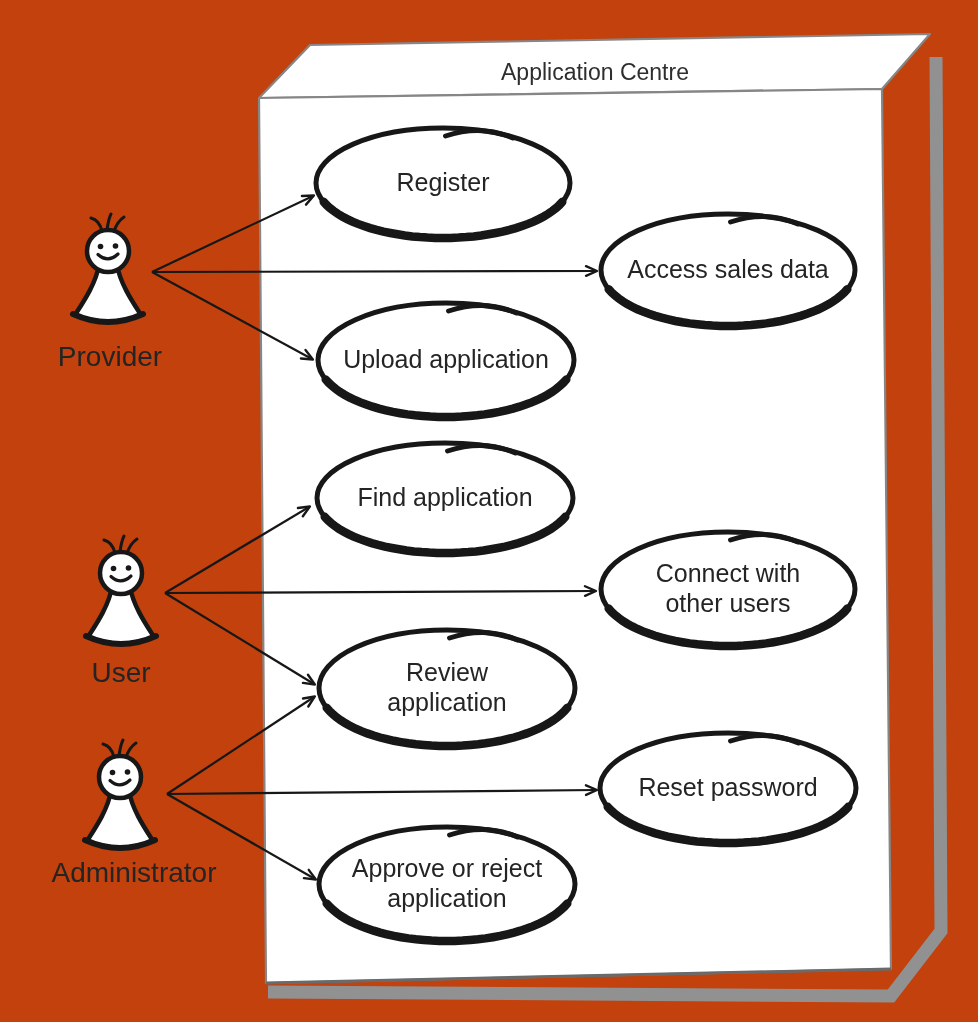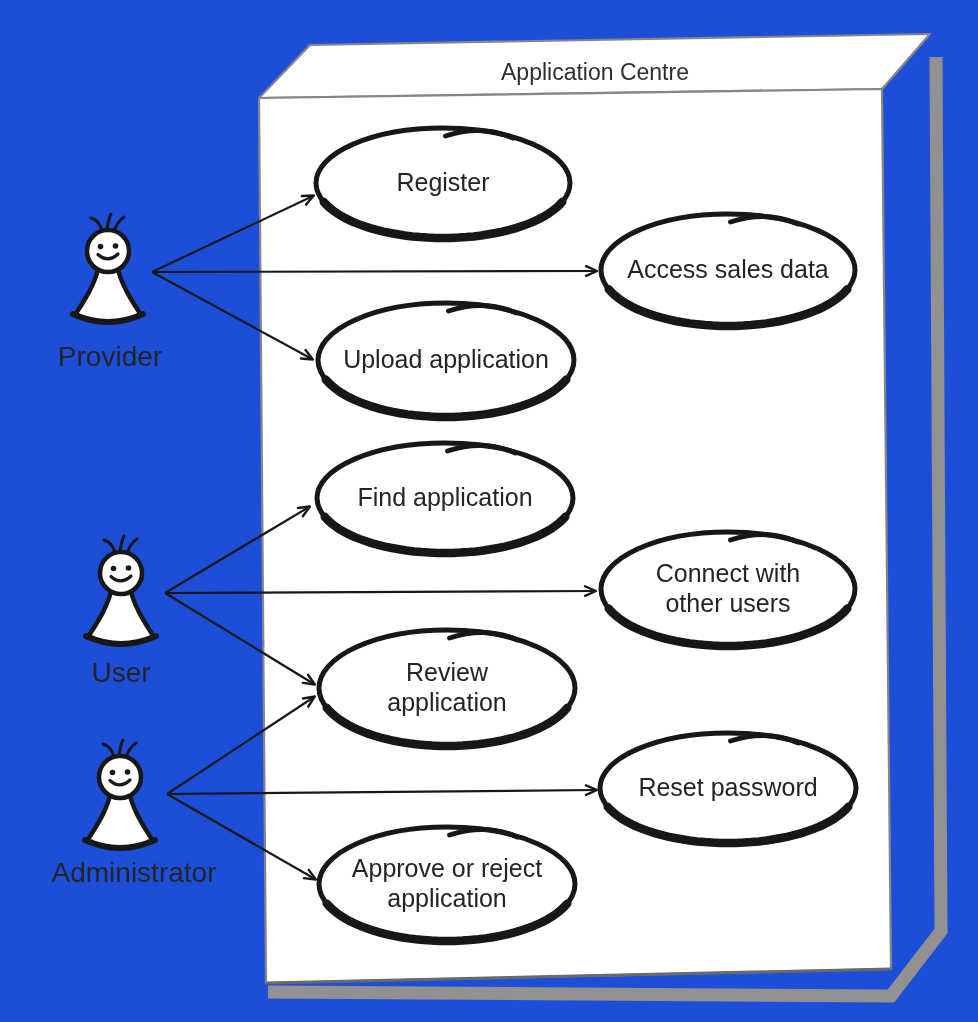--- a/index.html
+++ b/index.html
@@ -1,17 +1,17 @@
 <!DOCTYPE html>
 <html><head>
 <meta charset="utf-8">
 <style>
   html,body { margin:0; padding:0; background:#ffffff; }
   .diagram {
-    position:relative; width:978px; height:1022px; background:#1d4ed8;
+    position:relative; width:978px; height:1022px; background:#c2410c;
     font-family:"Liberation Sans", sans-serif; overflow:hidden;
   }
   svg { display:block; }
   marker { overflow:visible; }
   .sys-title  { font-size:23px; fill:#2e2e2e; }
   .uc-label   { font-size:25px; fill:#242424; }
   .actor-label{ font-size:28px; fill:#242424; }
   text { text-anchor:middle; }
 </style>
 </head>

